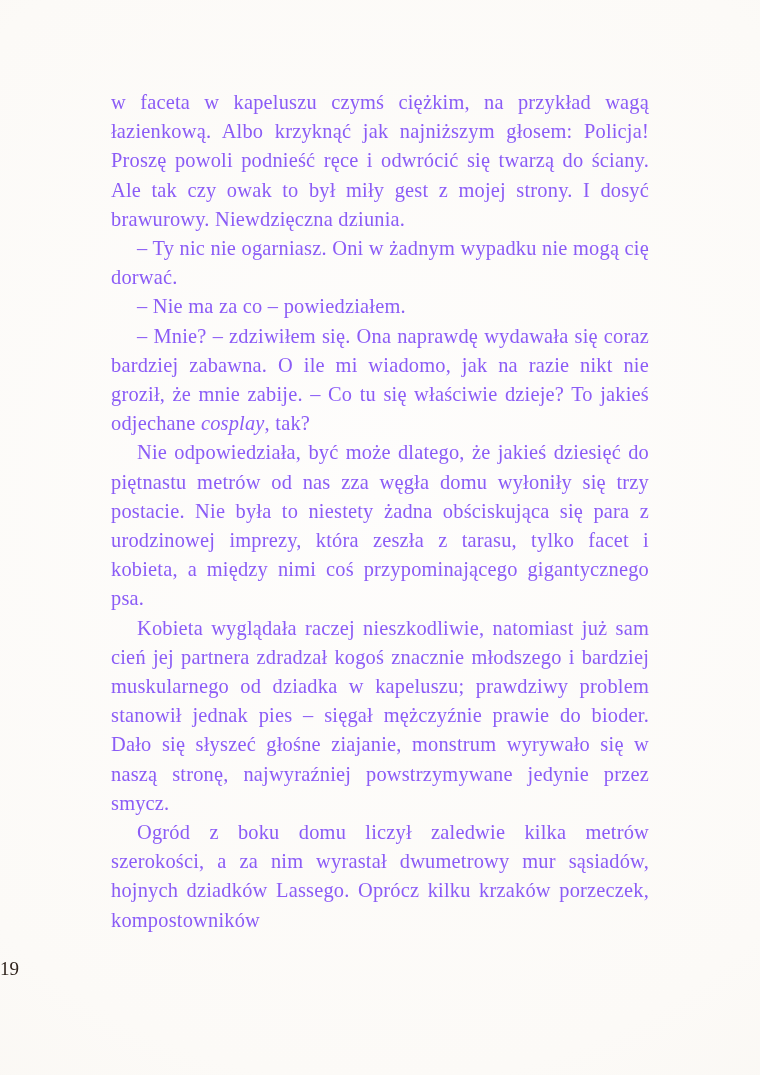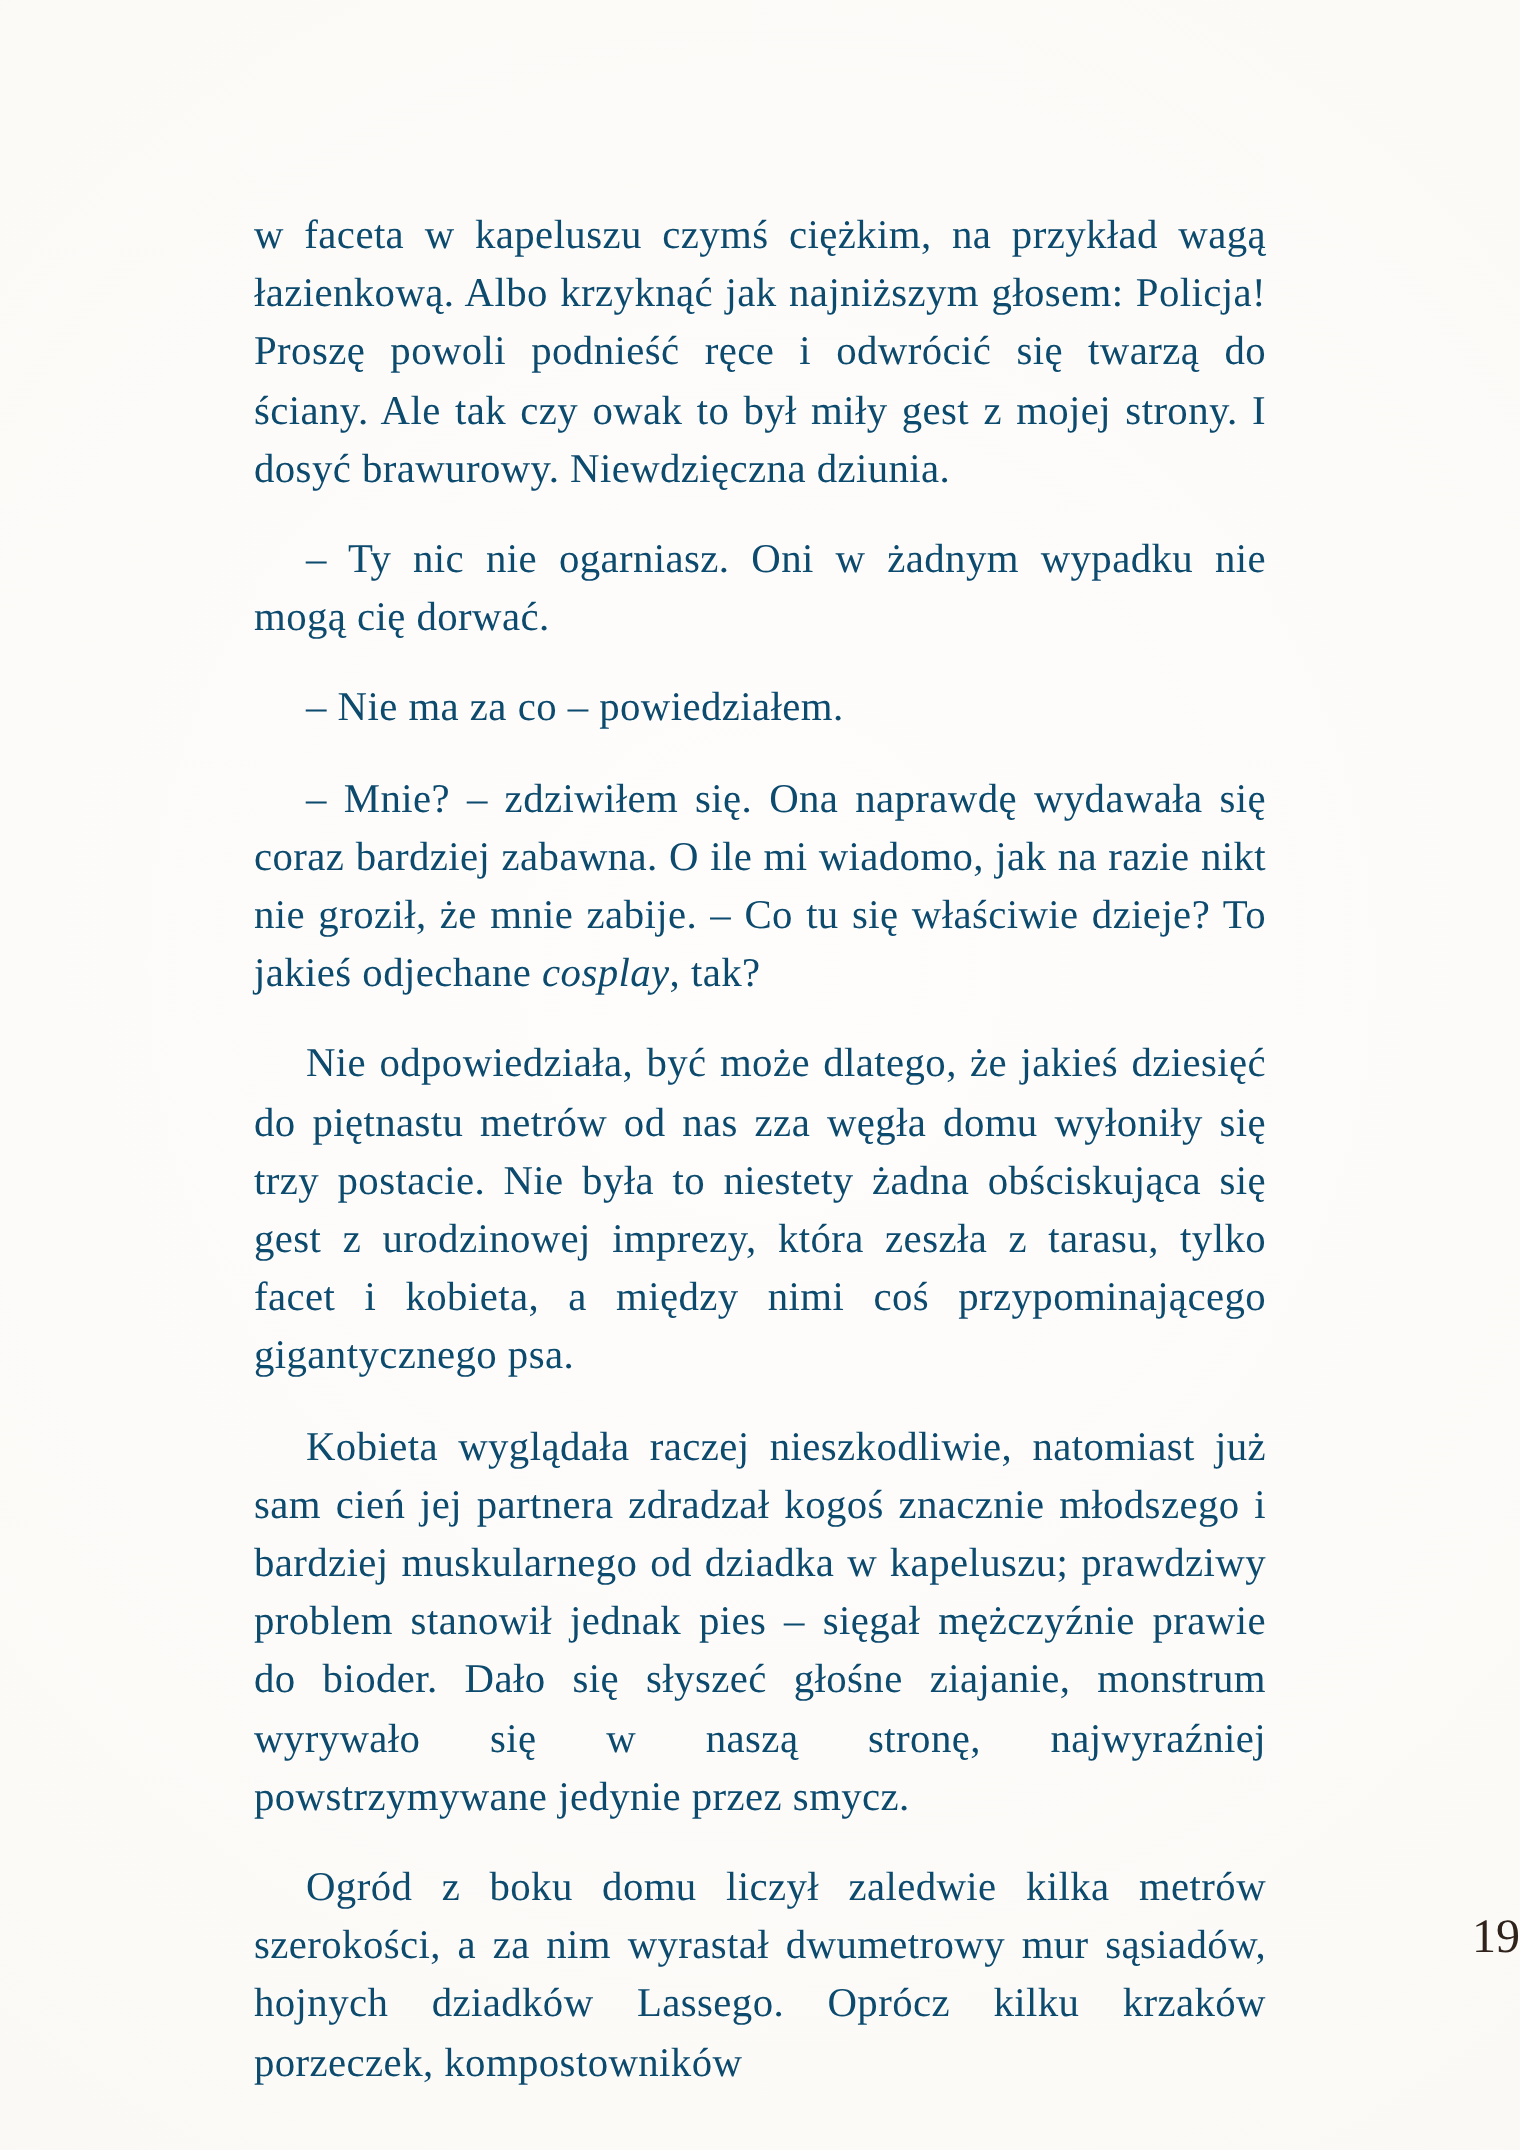--- a/index.html
+++ b/index.html
@@ -25,28 +25,28 @@
   }
 
   .page-body {
     position: absolute;
     left: 111px;
     top: 88px;
     width: 538px;
   }
 
   p.para {
-    margin: 16px;
+    margin: 0;
     text-align: justify;
     text-justify: inter-word;
     font-size: 20.4px;
     line-height: 29.2px;
     letter-spacing: 0.01em;
     word-spacing: 0.004em;
-    color: #0c4a6e;
+    color: #8b5cf6;
     hyphens: manual;
   }
 
   
   p.cont {
     text-indent: 0;
   }
   
   p.ind {
     text-indent: 26px;
@@ -57,35 +57,35 @@
   }
 
   em.it {
   }
 
   .folio {
     position: absolute;
     left: 0;
     right: 0;
     top: 957px;
-    text-align: right;
-    font-size: 24px;
+    text-align: left;
+    font-size: 19px;
     line-height: 24px;
     color: #2f231b;
     font-family: "Liberation Serif", "DejaVu Serif", serif;
   }
 </style>
 </head>
 <body>
 
 <div class="paper"></div>
 
 <div class="page-body">
   <p class="para cont">w faceta w kapeluszu czymś ciężkim, na przykład wagą łazienkową. Albo krzyknąć jak najniższym głosem: Policja! Proszę powoli podnieść ręce i odwrócić się twarzą do ściany. Ale tak czy owak to był miły gest z mojej strony. I dosyć brawurowy. Niewdzięczna dziunia.</p>
   <p class="para ind">– Ty nic nie ogarniasz. Oni w żadnym wypadku nie mogą cię dorwać.</p>
   <p class="para ind">– Nie ma za co – powiedziałem.</p>
   <p class="para ind"><span>– Mnie? – zdziwiłem się. Ona naprawdę wydawała się coraz bardziej zabawna. O ile mi wiadomo, jak na razie nikt nie groził, że mnie zabije. – Co tu się właściwie dzieje? To jakieś odjechane </span><em class="it">cosplay</em><span>, tak?</span></p>
-  <p class="para ind">Nie odpowiedziała, być może dlatego, że jakieś dziesięć do piętnastu metrów od nas zza węgła domu wyłoniły się trzy postacie. Nie była to niestety żadna obściskująca się gest z urodzinowej imprezy, która zeszła z tarasu, tylko facet i kobieta, a między nimi coś przypominającego gigantycznego psa.</p>
+  <p class="para ind">Nie odpowiedziała, być może dlatego, że jakieś dziesięć do piętnastu metrów od nas zza węgła domu wyłoniły się trzy postacie. Nie była to niestety żadna obściskująca się para z urodzinowej imprezy, która zeszła z tarasu, tylko facet i kobieta, a między nimi coś przypominającego gigantycznego psa.</p>
   <p class="para ind">Kobieta wyglądała raczej nieszkodliwie, natomiast już sam cień jej partnera zdradzał kogoś znacznie młodszego i bardziej muskularnego od dziadka w kapeluszu; prawdziwy problem stanowił jednak pies – sięgał mężczyźnie prawie do bioder. Dało się słyszeć głośne ziajanie, monstrum wyrywało się w naszą stronę, najwyraźniej powstrzymywane jedynie przez smycz.</p>
   <p class="para ind">Ogród z boku domu liczył zaledwie kilka metrów szerokości, a za nim wyrastał dwumetrowy mur sąsiadów, hojnych dziadków Lassego. Oprócz kilku krzaków porzeczek, kompostowników</p>
 </div>
 
 <div class="folio">19</div>
 
 </body></html>

